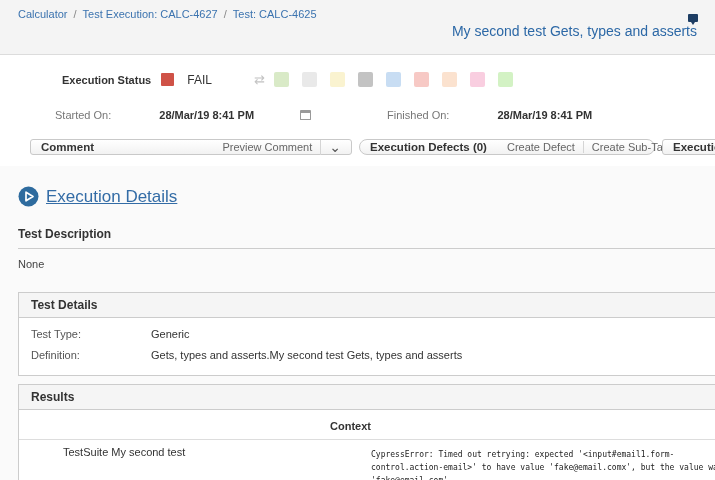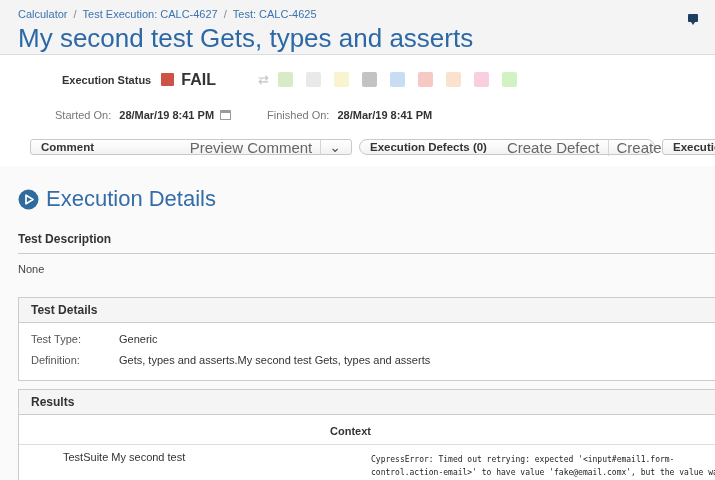--- a/index.html
+++ b/index.html
@@ -5,83 +5,83 @@
   * { margin:0; padding:0; box-sizing:border-box; }
   html,body { width:715px; height:480px; overflow:hidden; background:#fff;
     font-family:"Liberation Sans", sans-serif; color:#333; }
 
   
   .top-band { background:#f4f4f4; border-bottom:1px solid #dcdcdc;
     padding:8px 18px 8px 18px; position:relative; height:55px; }
   .breadcrumb { font-size:11px; }
   .breadcrumb a { color:#3b73af; text-decoration:none; cursor:pointer; }
   .crumb-sep { color:#888; margin:0 6px; font-size:11px; }
-  .page-title { font-size:26px; font-weight:400; color:#2c68a6; margin-top:3px;
-    white-space:nowrap; }
+  .page-title { font-size:14px; font-weight:400; color:#2c68a6; margin-top:3px;
+    white-space:nowrap;text-align:right; }
   .bubble-icon { position:absolute; right:17px; top:14px; width:10px; height:8px;
     background:#1d3d63; border-radius:1px; cursor:pointer; }
   .bubble-icon::after { content:""; position:absolute; left:3px; top:8px;
     border-left:2px solid transparent; border-right:2px solid transparent;
     border-top:3px solid #1d3d63; }
 
   
   .status-row { display:flex; align-items:center; margin:17px 0 0 18px; height:15px;padding-left:44px; }
   .status-label { font-size:11px; font-weight:bold; color:#333; }
   .fail-square { width:13px; height:13px; margin-left:10px; border-radius:1px; }
-  .status-value { font-size:16px; font-weight:bold; margin-left:7px; }
+  .status-value { font-size:12px; font-weight:normal; margin-left:13px; }
   .transition-icon { margin-left:42px; color:#c3c3c3; font-size:13px; line-height:13px; }
   .palette { display:flex; margin-left:9px; }
   .swatch { width:15px; height:15px; border-radius:2px; margin-right:13px; }
 
   
-  .dates-row { display:flex; align-items:center; margin:21px 16px 0 55px; font-size:11px; height:14px;}
+  .dates-row { display:flex; align-items:center; margin:21px 16px 0 55px; font-size:11px; height:14px;gap:40px;}
   .date-label { color:#777; }
   .date-value { font-weight:bold; color:#333; margin-left:8px; white-space:nowrap; }
   .cal-icon { display:inline-block; width:11px; height:10px; border:1px solid #999;
     border-top:3px solid #9a9a9a; border-radius:1px; margin-left:6px; cursor:pointer; }
   .fin-label { margin-left:36px; }
 
   
   .panel-row { display:flex; margin:17px 0 0 30px; width:1000px; }
   .hpanel { height:16px; border:1px solid #c9c9c9; border-radius:3px;
     background:linear-gradient(#ffffff,#f2f2f2); display:flex; align-items:center;
     padding:0 10px; margin-right:7px; flex:none; }
   .hpanel-title { font-size:11.5px; font-weight:bold; color:#333; white-space:nowrap; }
   .p-comment { width:322px; }
   .p-defects { width:296px;border-radius:9px; }
   .p-evidence { width:200px; }
   .p-comment .hpanel-title { flex:1; }
-  .panel-action { font-size:15px; color:#666; white-space:nowrap; cursor:pointer; }
+  .panel-action { font-size:11px; color:#666; white-space:nowrap; cursor:pointer; }
   .v-sep { border-left:1px solid #d5d5d5; height:15px; margin:0 8px; }
   .chevron { font-size:14px; color:#555; line-height:10px; cursor:pointer; }
   .defect-actions { display:flex; align-items:center; margin-left:12px; }
   .defect-actions .panel-action { padding:0 8px; }
   .defect-actions .panel-action + .panel-action { border-left:1px solid #d5d5d5; }
 
   
   .section { background:#fafafa; margin-top:11px; padding:20px 0 0 18px;
     min-height:320px; width:715px; }
   .section-inner { width:922px; }
   .exec-heading { display:flex; align-items:center; }
   .exec-heading svg { flex:none; }
-  .exec-heading-text { font-size:22px; color:#336ca6; margin-left:7px; font-weight:400; }
+  .exec-heading-text { font-size:17px; color:#336ca6; margin-left:7px; font-weight:400;text-decoration:underline; }
 
   .desc-block { margin-top:20px; }
   .desc-title { font-size:12px; font-weight:bold; color:#333; padding-bottom:7px;
     border-bottom:1px solid #ccc; }
   .desc-content { font-size:11px; color:#444; margin-top:9px; }
 
   .box-panel { border:1px solid #ccc; background:#fff; margin-top:22px; }
   .box-panel-header { background:#f5f5f5; border-bottom:1px solid #ccc;
     padding:5px 12px; font-size:12px; font-weight:bold; color:#333; }
   .td-body { padding:10px 12px 12px 12px; }
   .td-row { display:flex; font-size:11px; margin-bottom:9px; }
   .td-row:last-child { margin-bottom:2px; }
   .td-label { width:88px; color:#555; flex:none; }
-  .td-value { color:#333; }
+  .td-value { color:#333;margin-left:32px; }
 
   .results-panel { margin-top:8px; }
   .rt-header { display:flex; padding:10px 0 7px 0; border-bottom:1px solid #ddd; }
   .rt-row { display:flex; padding-top:6px; }
   .col-context { width:352px; padding-left:44px; flex:none; font-size:11px; }
   .col-error { flex:1; font-size:11px; }
   .rt-header .col-context, .rt-header .col-error { font-weight:bold; color:#333;text-align:right; }
   .error-pre { font-family:"DejaVu Sans Mono", monospace; font-size:8px;
     line-height:13px; color:#222; white-space:pre; margin-top:2px; }
 </style>

